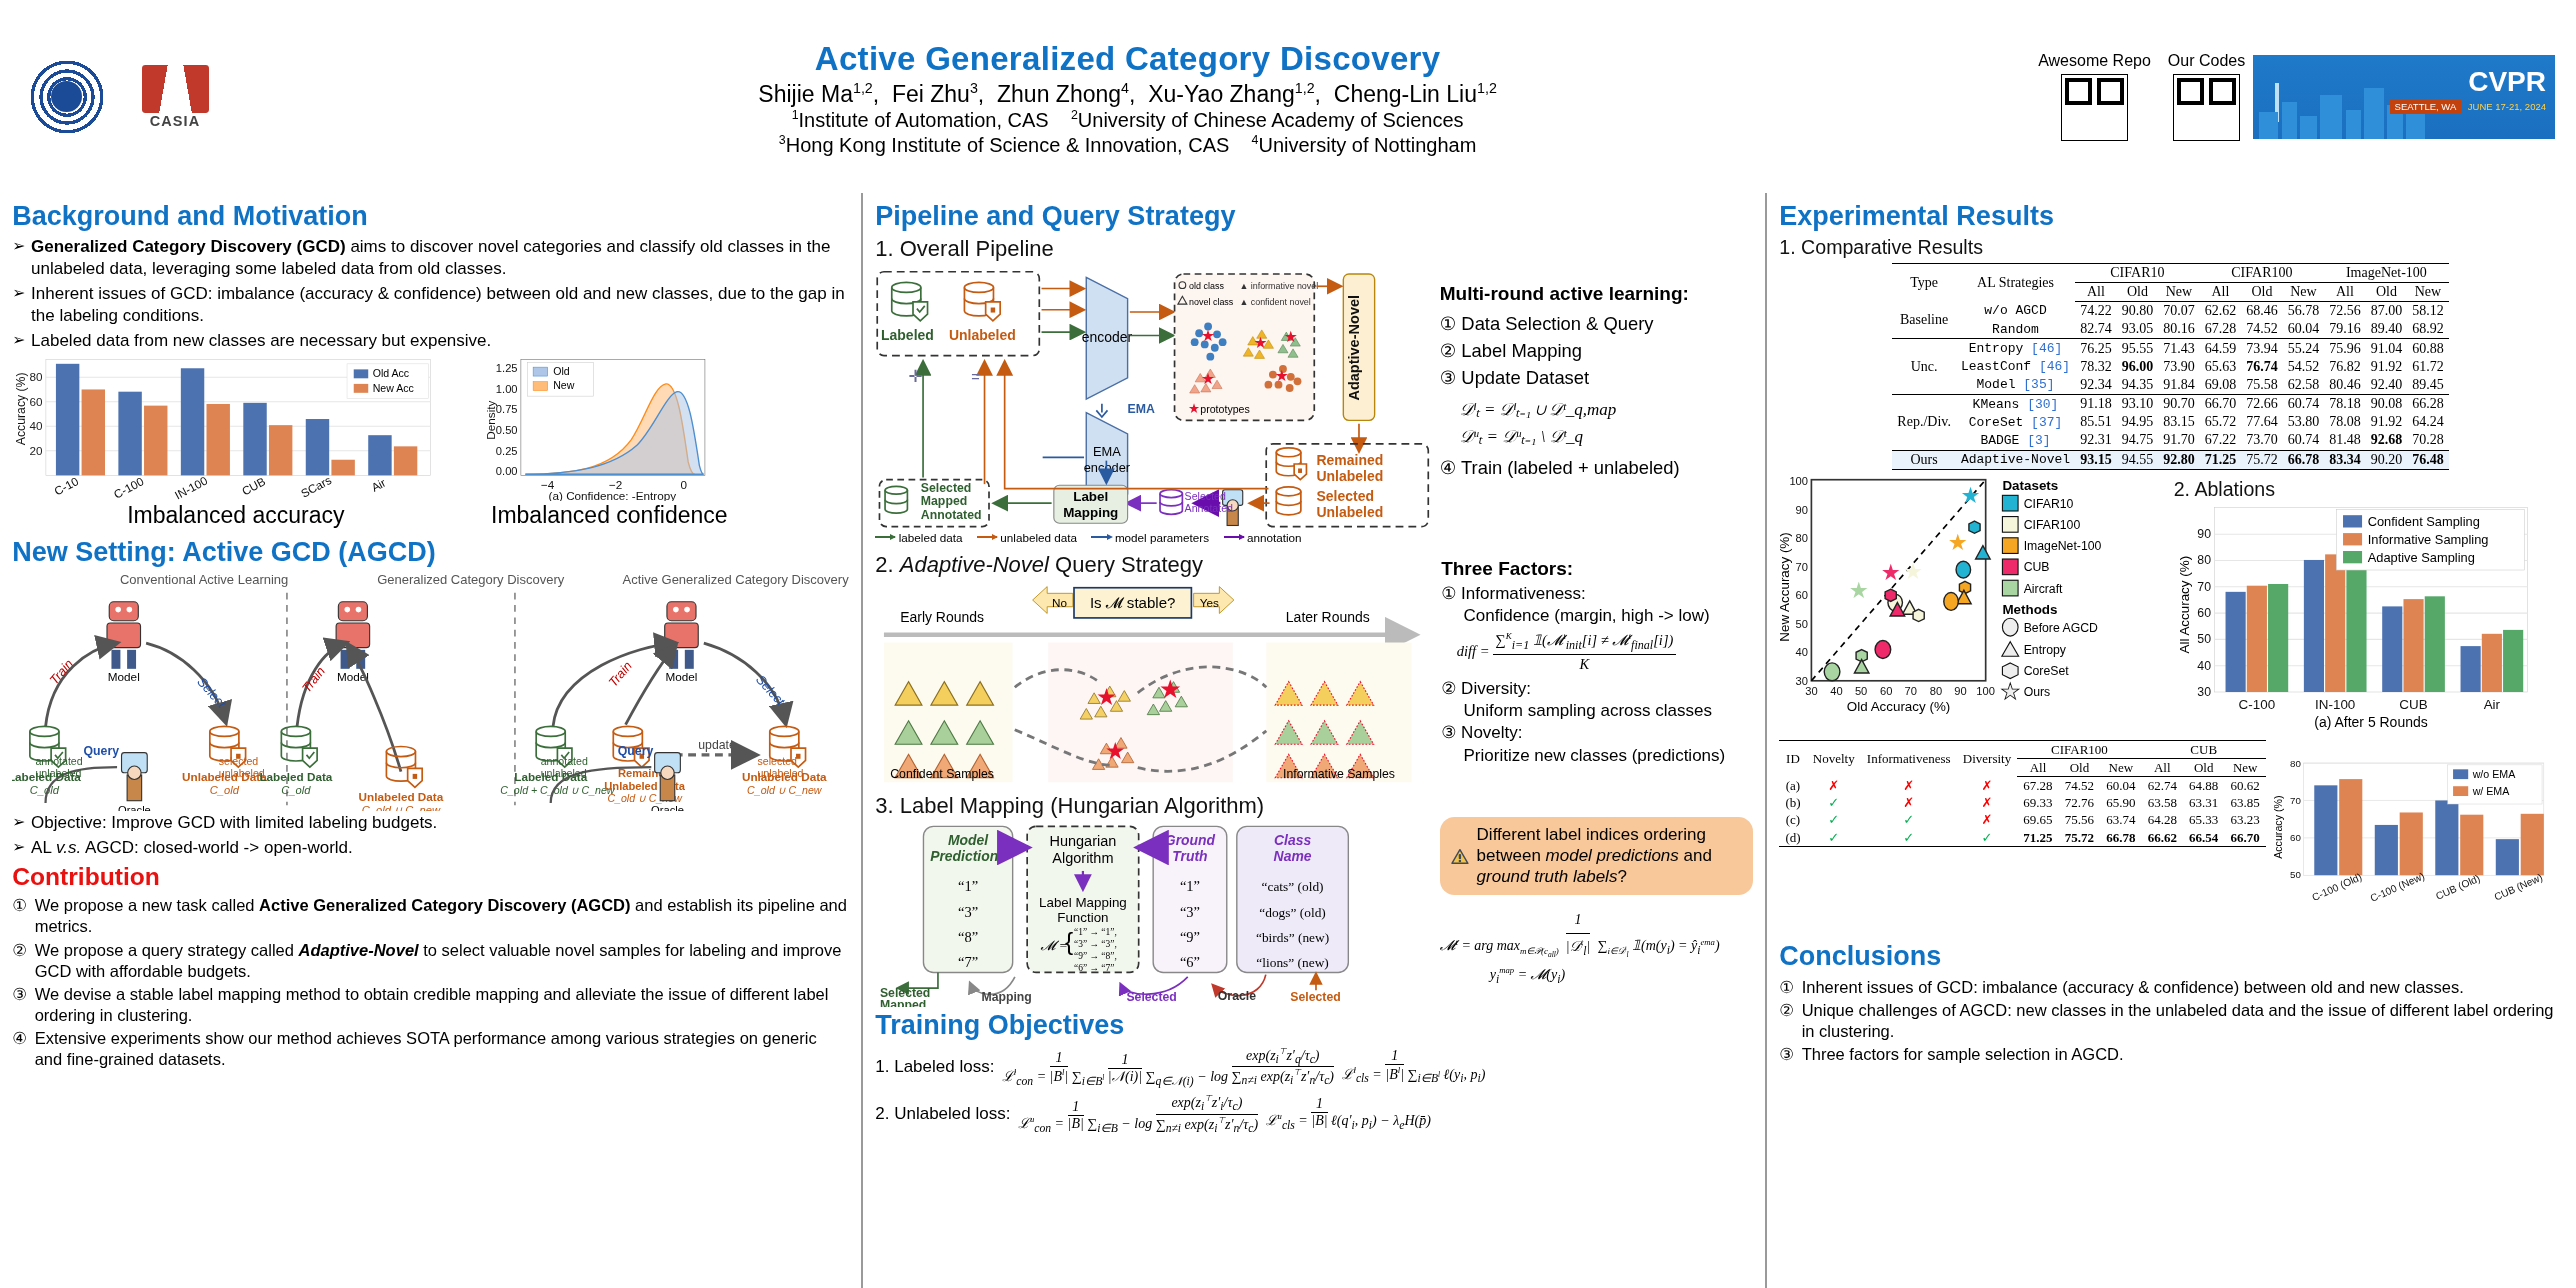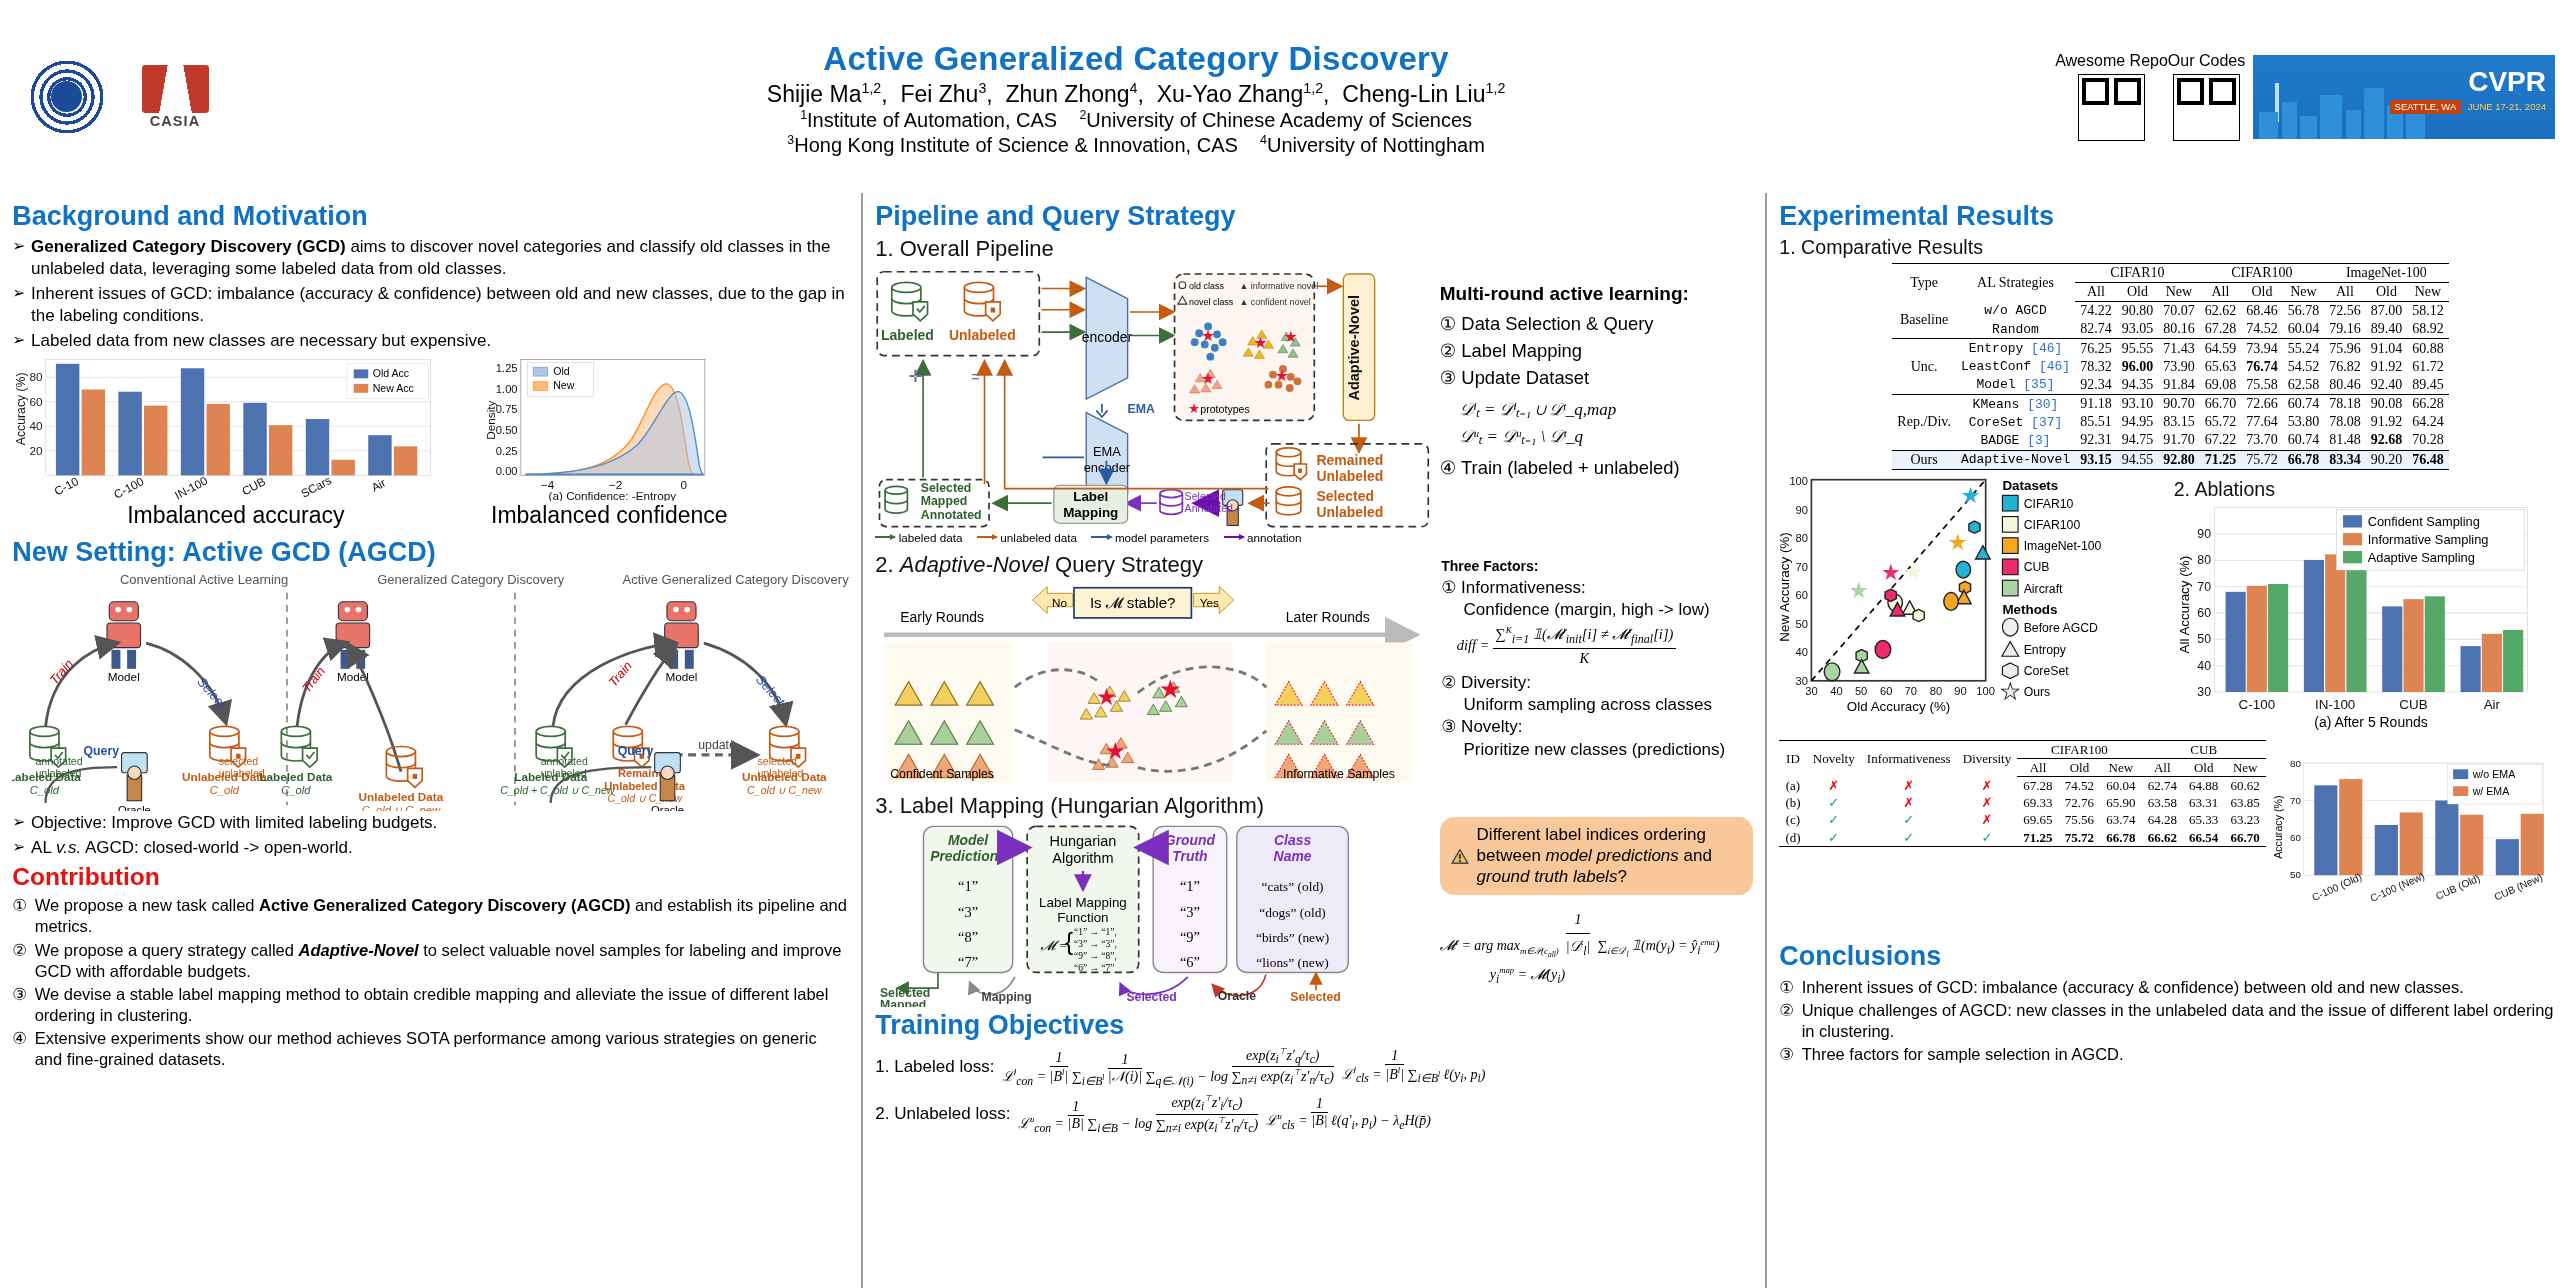--- a/index.html
+++ b/index.html
@@ -32,21 +32,21 @@
   .logo-nott .w1 { font-size:14.5px; color:#222; }
   .logo-nott .w2 { font-size:22.4px; font-weight:bold; color:#111; line-height:1; }
   .logo-nott .w3 { font-size:9.5px; color:#444; letter-spacing:0.6px; margin-top:3.4px; }
 
   .title-block { flex:1; text-align:center; padding-top:3.4px; }
   .ptitle { font-size:33px; font-weight:bold; color:#1072c4; letter-spacing:0.3px; }
   .pauthors { font-size:23px; color:#000; margin-top:2.2px; }
   .paffil { font-size:20px; color:#000; margin-top:1.1px; }
   sup { font-size:0.62em; vertical-align:super; }
 
-  .qr-group { display:flex; margin-right:7.8px; }
+  .qr-group { display:flex; gap:17px; margin-right:7.8px; }
   .qr-item { text-align:center; }
   .qr-label { font-size:16px; color:#000; margin-bottom:3.4px; }
   .qr-box { width:67px; height:67px; background:#fff; border:1.7px solid #000;
             position:relative; margin:0 auto;
             background-image:
               repeating-linear-gradient(90deg,#000 0 3.9px,transparent 3.9px 7.8px),
               repeating-linear-gradient(0deg,#000 0 3.9px,transparent 3.9px 7.8px);
             background-size:7.8px 7.8px; background-blend-mode:difference;}
   .qr-box::before,.qr-box::after{content:"";position:absolute;width:19px;height:19px;
             border:4.5px solid #000;background:#fff;}
@@ -849,21 +849,21 @@
             <text x="830" y="352" font-size="22" text-anchor="middle" font-family="Liberation Sans, sans-serif">Informative Samples</text>
             <defs>
                 <marker id="gray" markerWidth="8" markerHeight="8" refX="6" refY="4" orient="auto">
                   <path d="M0,0 L8,4 L0,8 z" fill="#bbb"></path>
                 </marker>
               </defs>
           </svg>
         </div>
 
         <div style="width:313px;padding-top:9px;">
-          <div style="font-size:14px;font-weight:bold;">Three Factors:</div>
+          <div style="font-size:19px;font-weight:bold;">Three Factors:</div>
           <div style="font-size:17px;line-height:1.3;margin-top:2.2px;">
             <div>
               <span>①</span>
               <span>Informativeness:</span>
             </div>
             <div style="margin-left:22.4px;">Confidence (margin, high -&gt; low)</div>
             <div class="formula" style="font-size:14.5px;margin:4.5px 0 4.5px 15.7px;">
               diff =&nbsp;<span style="display:inline-block;text-align:center;vertical-align:middle;">
                 <span style="display:block;border-bottom:1.1px solid #000;padding:0 2.2px;">∑<sup>K</sup><sub>i=1</sub> 𝟙(𝓜<sup>t</sup><sub>init</sub>[i] ≠ 𝓜<sup>t</sup><sub>final</sub>[i])</span>
                 <span style="display:block;">K</span></span>

